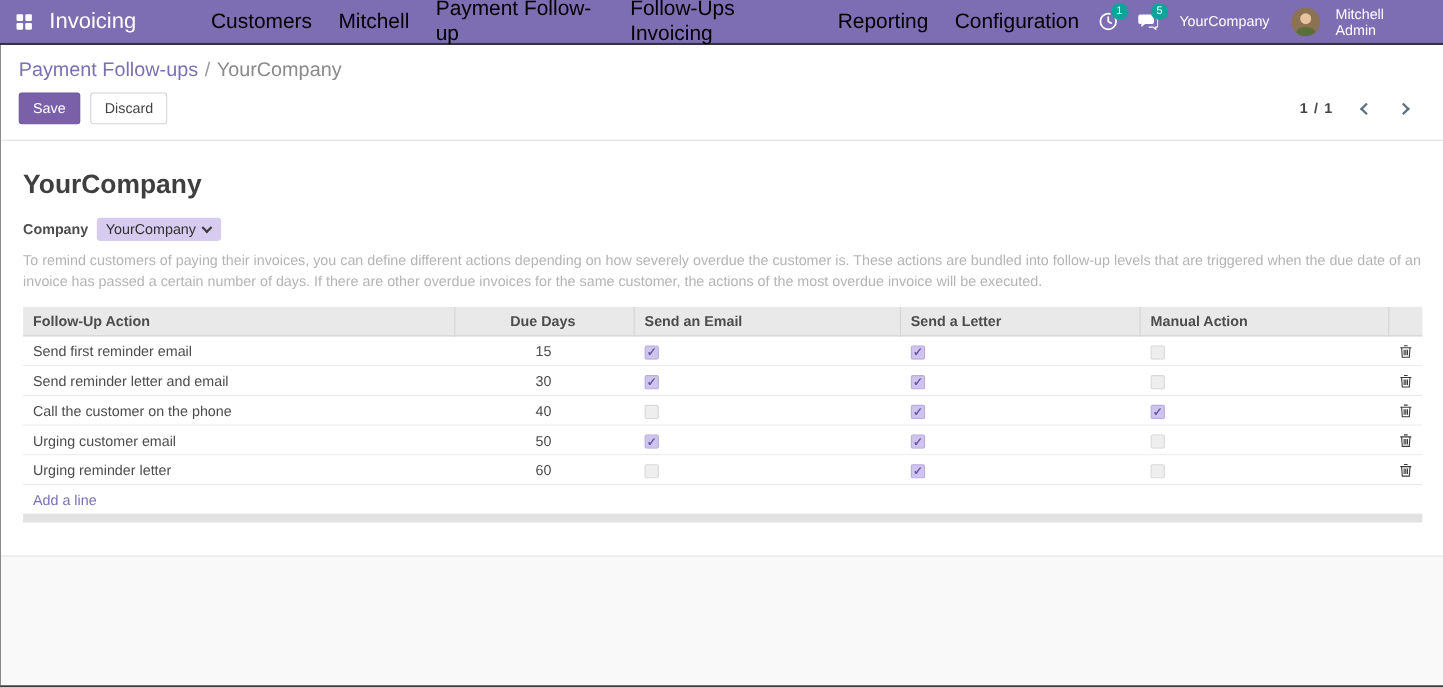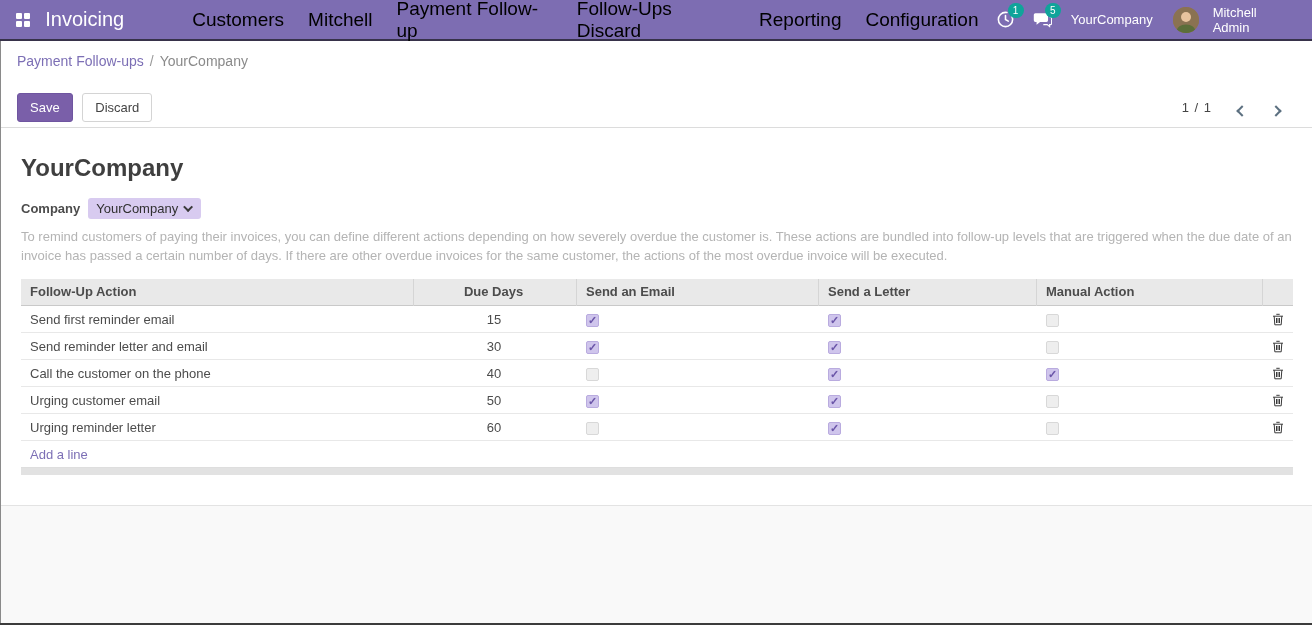--- a/index.html
+++ b/index.html
@@ -40,29 +40,29 @@
   .company-switcher { padding:0 12px 0 6px; cursor:pointer; }
   .avatar {
     width:26px; height:26px; border-radius:50%; overflow:hidden; flex:0 0 26px; cursor:pointer;
     background:#9b7653;
   }
   .user-name { padding:0 6px; cursor:pointer; }
 
   
   .page-body { border-left:1px solid #8a8a8a; flex:1; display:flex; flex-direction:column; min-height:0; }
   .control-panel { flex:0 0 87px; padding:12px 16px 0; border-bottom:1px solid #dcdcdc; background:#fff; }
-  .breadcrumb { font-size:14px; margin-bottom:24px; }
+  .breadcrumb { font-size:18px; margin-bottom:10px; }
   .breadcrumb a { color:#7c6fb5; text-decoration:none; cursor:pointer; }
   .breadcrumb .sep { color:#9a9a9a; padding:0 6px; }
   .breadcrumb .current { color:#8a8a8a; }
   .cp-row { display:flex; align-items:center; justify-content:space-between; }
   .btn { font-family:"Liberation Sans",sans-serif; font-size:13px; padding:6px 12px; border-radius:3px; cursor:pointer; }
   .btn-primary { background:#7a5fa9; color:#fff; border:1px solid #6f55a0; margin-right:6px; }
   .btn-secondary { background:#fff; color:#444; border:1px solid #d4d4d4; }
-  .pager { display:flex; align-items:flex-end; color:#454545; }
+  .pager { display:flex; align-items:center; color:#454545;font-weight:bold; }
   .pager .pager-val { margin-right:26px; letter-spacing:1px; }
   .chev { width:8px; height:8px; border-left:2px solid #5c7080; border-bottom:2px solid #5c7080; display:inline-block; cursor:pointer; }
   .chev.left  { transform:rotate(45deg);  margin-right:26px; }
   .chev.right { transform:rotate(-135deg); margin-right:16px; }
 
   
   .sheet { flex:0 0 377px; background:#fff; padding:26px 20px 0; }
   h1.title { font-size:24px; color:#3f3f3f; font-weight:700; margin-bottom:16px; }
   .company-row { display:flex; align-items:center; margin-bottom:8px; }
   .company-row label { font-weight:700; color:#4c4c4c; margin-right:8px; }
@@ -112,21 +112,21 @@
           <i></i>
           <i></i>
           <i></i>
         </span>
     </button>
     <div class="app-name">Invoicing</div>
     <nav class="menu">
       <a>Customers</a>
       <a>Mitchell</a>
       <a>Payment Follow-up</a>
-      <a>Follow-Ups Discard</a>
+      <a>Follow-Ups Invoicing</a>
       <a>Reporting</a>
       <a>Configuration</a>
     </nav>
   </div>
   <div class="topbar-right">
     <div class="sysicon">
       <svg width="19" height="19" viewBox="0 0 24 24" fill="none" stroke="#ffffff" stroke-width="2" stroke-linecap="round">
         <circle cx="12" cy="12" r="9" stroke-dasharray="44 8"></circle>
         <path d="M12 7v5l3.5 2"></path>
       </svg>

